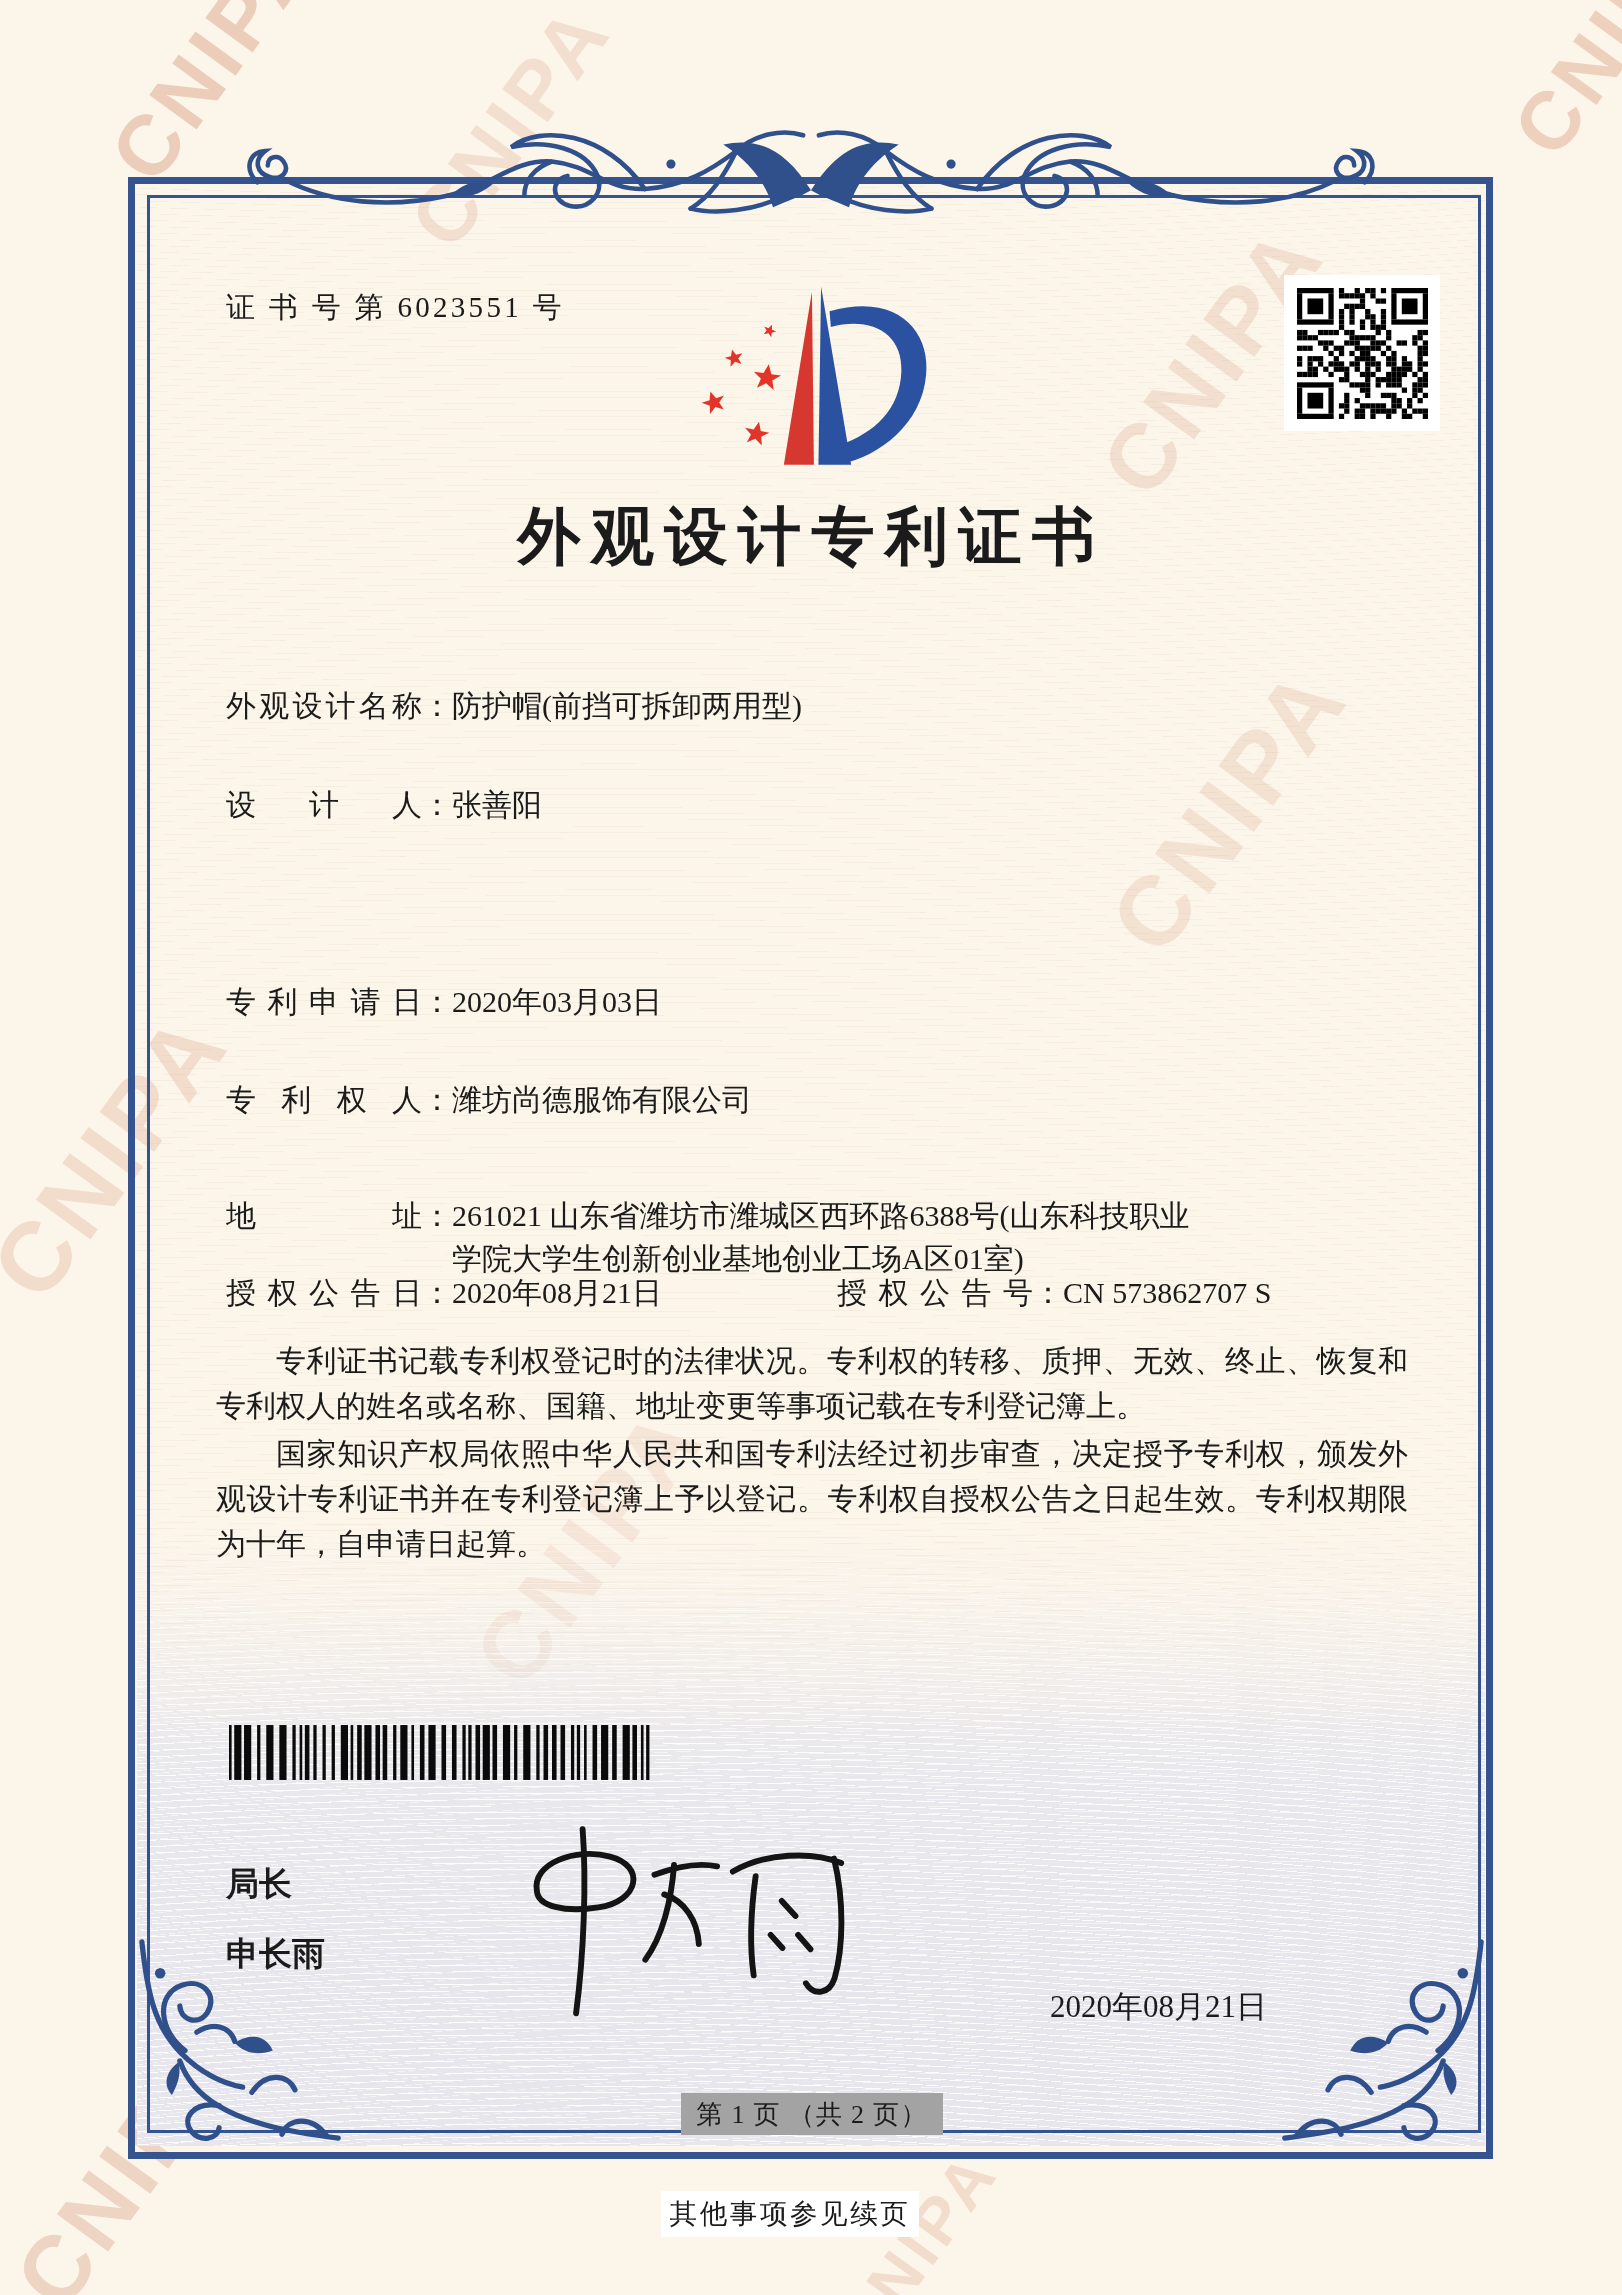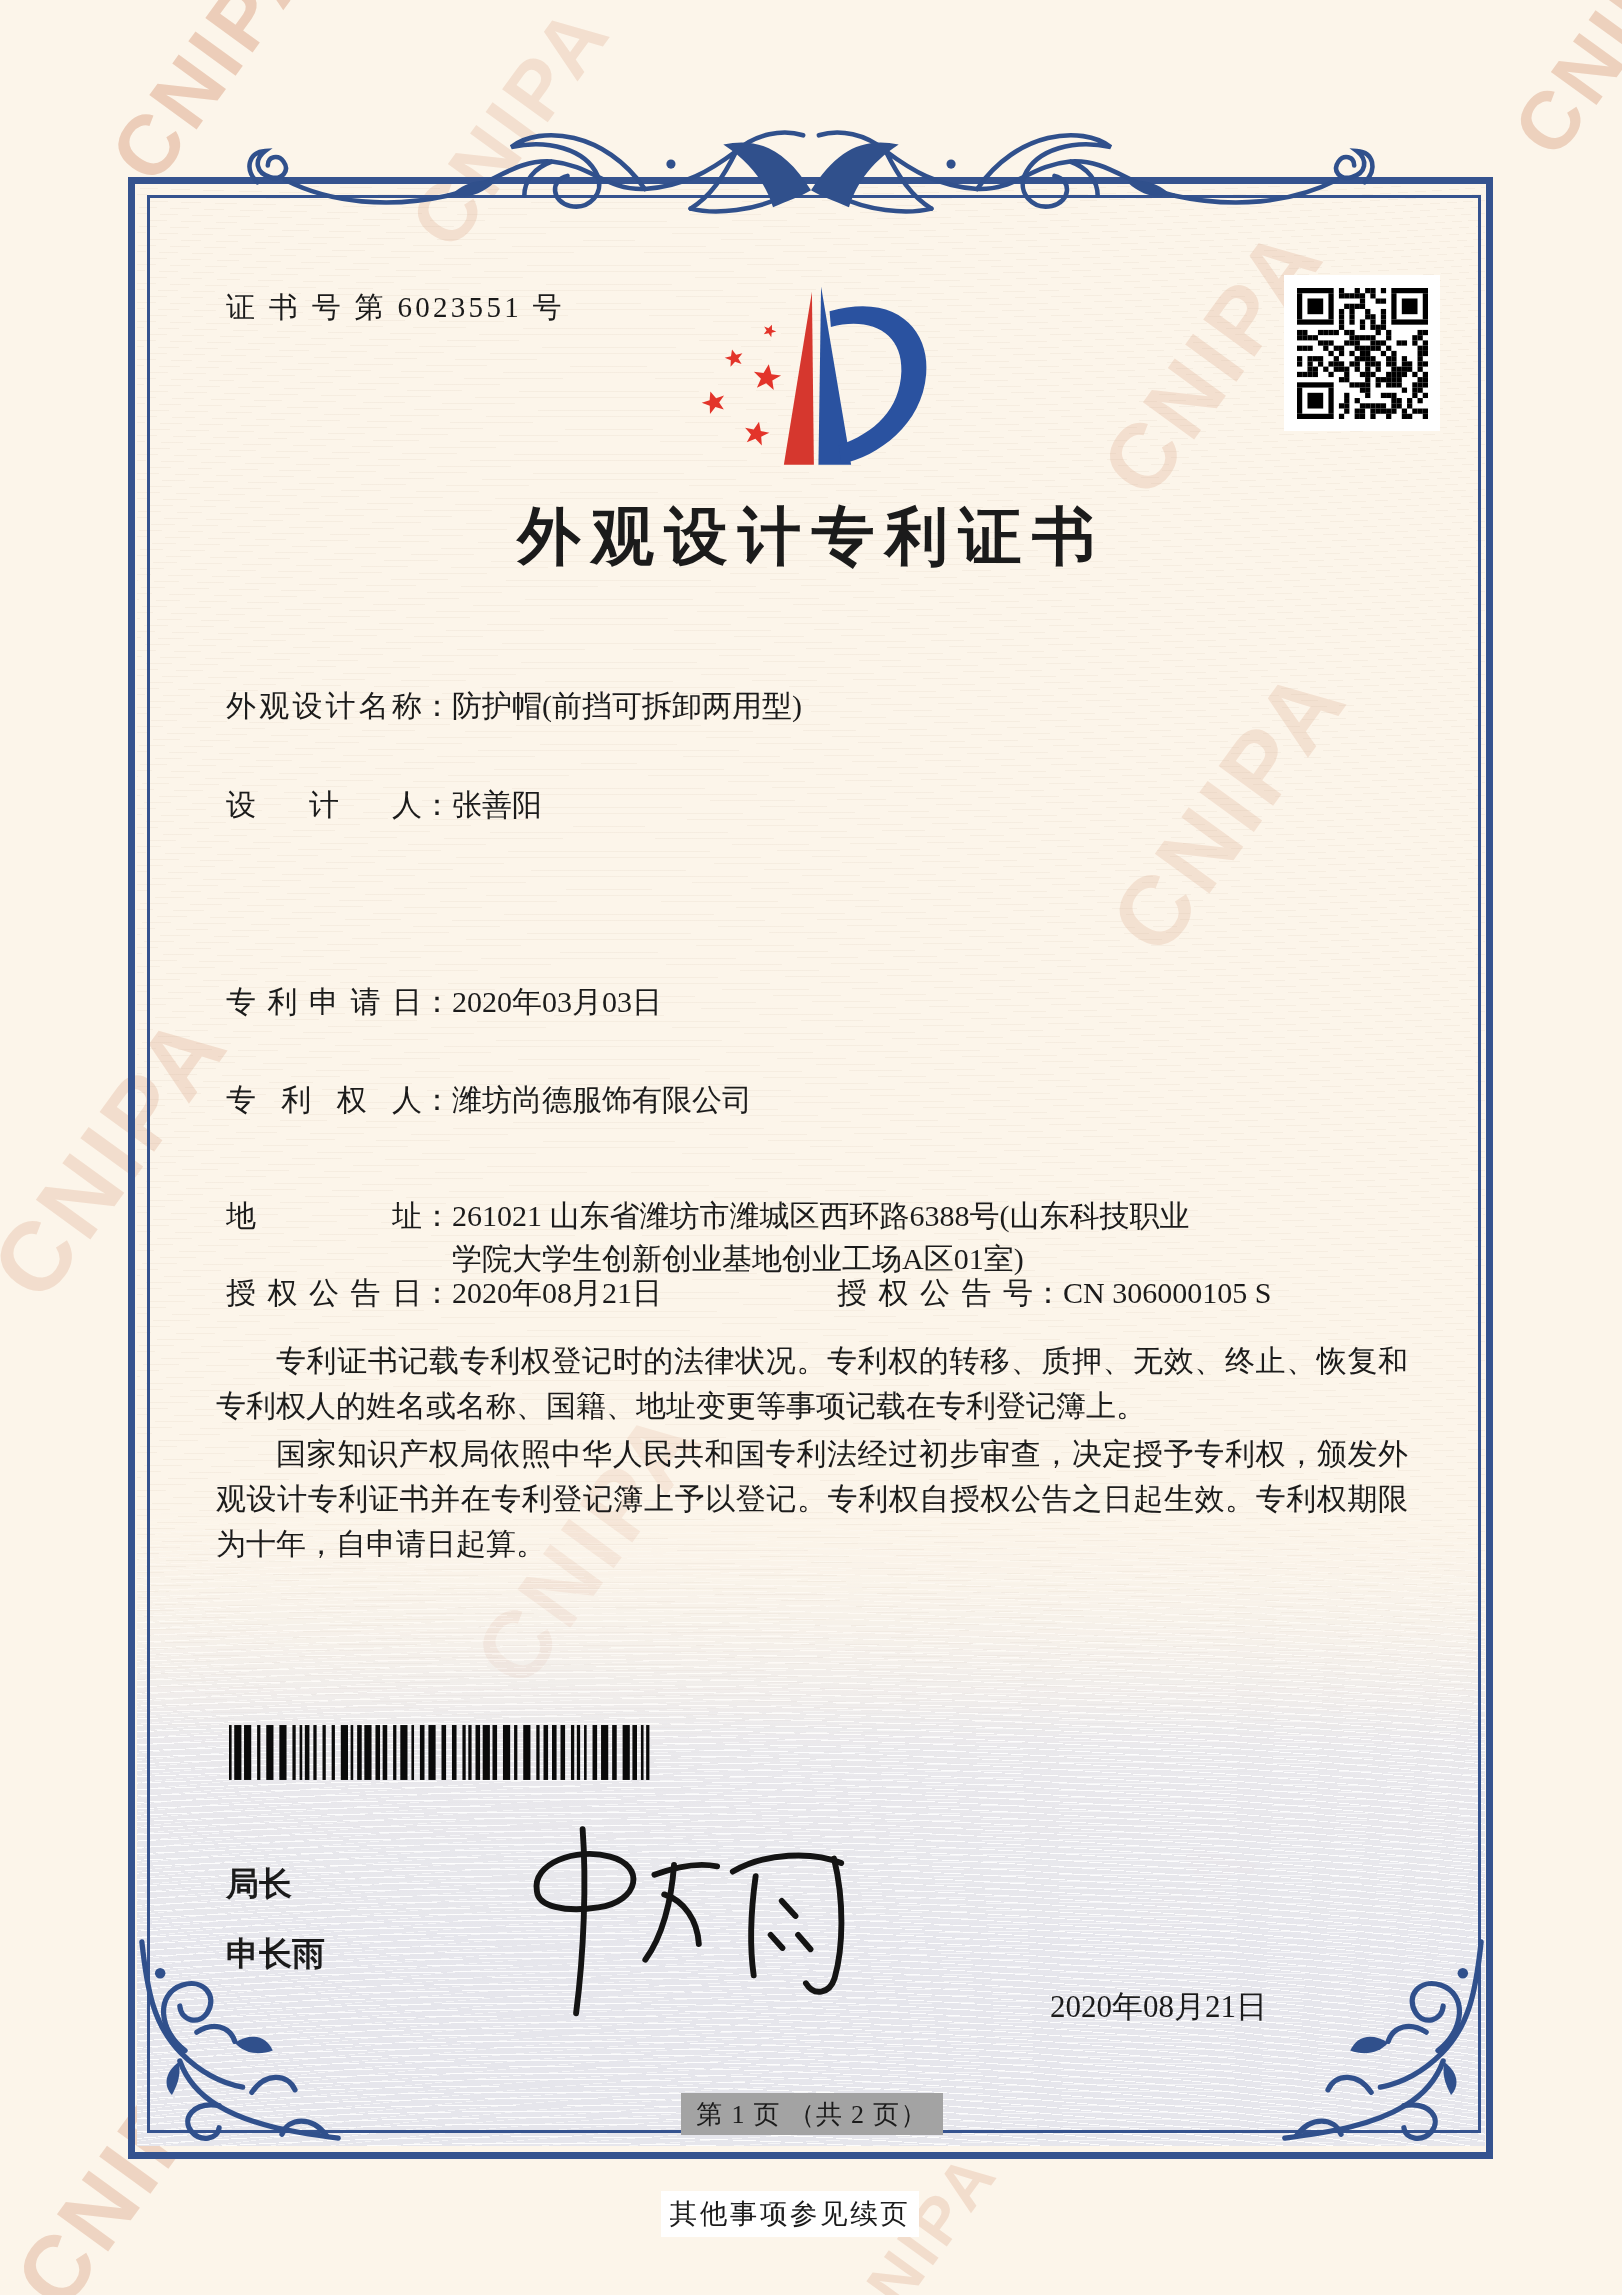--- a/index.html
+++ b/index.html
@@ -461,21 +461,21 @@
   <div class="field f5">
     <span class="flabel">专利权人</span><span>：</span><span>潍坊尚德服饰有限公司</span>
   </div>
 
   <div class="addr">
     <div><span class="flabel">地址</span><span>：</span><span>261021 山东省潍坊市潍城区西环路6388号(山东科技职业</span></div>
     <div class="addr-line2">学院大学生创新创业基地创业工场A区01室)</div>
   </div>
 
   <div class="grant">
-    <span class="flabel">授权公告日</span><span>：</span><span>2020年08月21日</span><span class="gap"></span><span class="flabel">授权公告号</span><span>：</span><span>CN 306000105 S</span>
+    <span class="flabel">授权公告日</span><span>：</span><span>2020年08月21日</span><span class="gap"></span><span class="flabel">授权公告号</span><span>：</span><span>CN 573862707 S</span>
   </div>
 
   <div class="body-text">
     <p>专利证书记载专利权登记时的法律状况。专利权的转移、质押、无效、终止、恢复和专利权人的姓名或名称、国籍、地址变更等事项记载在专利登记簿上。</p>
     <p>国家知识产权局依照中华人民共和国专利法经过初步审查，决定授予专利权，颁发外观设计专利证书并在专利登记簿上予以登记。专利权自授权公告之日起生效。专利权期限为十年，自申请日起算。</p>
   </div>
 
   <svg class="barcode" id="bcsvg" width="425" height="55" viewBox="0 0 650 84">
       <rect x="0" y="0" width="4" height="84" fill="#0a0a0a"></rect>
       <rect x="8" y="0" width="11" height="84" fill="#0a0a0a"></rect>

